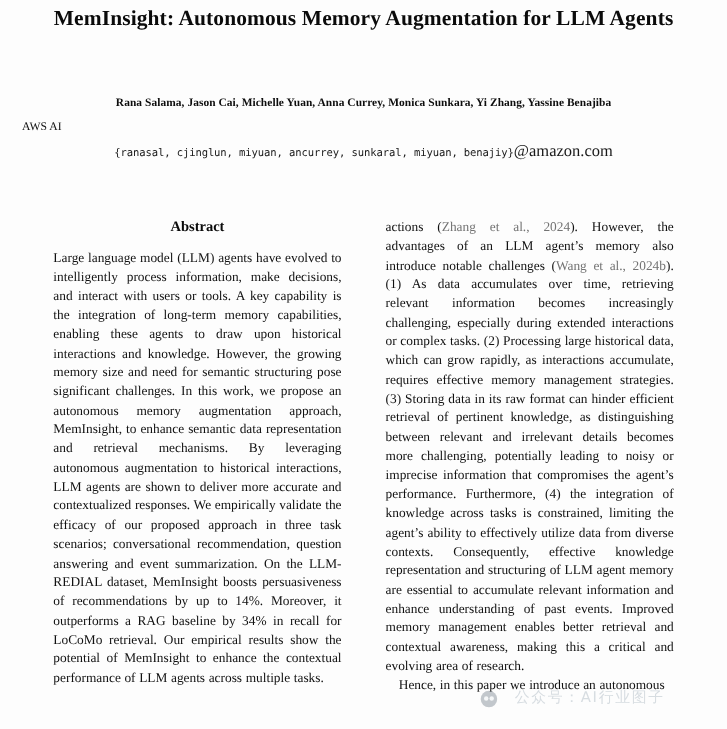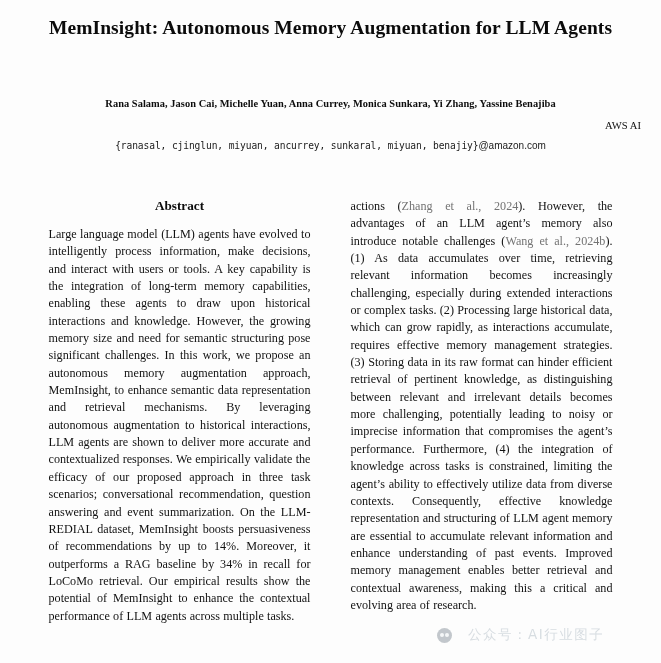--- a/index.html
+++ b/index.html
@@ -26,56 +26,56 @@
   }
 
   
   .title {
     text-align: center;
     font-size: 19.5px;
     font-weight: bold;
     letter-spacing: 0.1px;
     line-height: 1.25;
     margin: 0;
-    padding: 16px 22px 0 22px;
+    padding: 6px 22px 0 22px;
     color: #0b0b0b;
     font-family: "Liberation Serif", "DejaVu Serif", serif;
   }
 
   .authors {
     text-align: center;
     font-size: 10.4px;
     font-weight: bold;
     margin: 0;
     padding: 57px 20px 0 20px;
     line-height: 1.4;
     color: #0d0d0d;
     letter-spacing: 0.05px;
   }
 
   .affiliation {
-    text-align: right;
+    text-align: left;
     font-size: 10.6px;
     margin: 0;
     padding: 8px 20px 0 20px;
     color: #101010;
   }
 
   .emails {
     text-align: center;
     font-size: 9.6px;
     margin: 0;
     padding: 9px 20px 0 20px;
     font-family: "DejaVu Sans Mono", "Liberation Mono", monospace;
     color: #1a1a1a;
     letter-spacing: -0.1px;
   }
   .emails .domain {
-    font-family: Liberation Sans, sans-serif;
-    font-size: 10px;
+    font-family: Liberation Serif, serif;
+    font-size: 15px;
     letter-spacing: 0;
   }
 
   
   #columns {
     position: absolute;
     top: 198px;
     left: 0;
     right: 0;
     display: flex;
@@ -176,20 +176,21 @@
 
   <div id="columns">
 
     <div class="column">
       <h2 class="section-heading">Abstract</h2>
       <p class="body-text">Large language model (LLM) agents have evolved to intelligently process information, make decisions, and interact with users or tools. A key capability is the integration of long-term memory capabilities, enabling these agents to draw upon historical interactions and knowledge. However, the growing memory size and need for semantic structuring pose significant challenges. In this work, we propose an autonomous memory augmentation approach, MemInsight, to enhance semantic data representation and retrieval mechanisms. By leveraging autonomous augmentation to historical interactions, LLM agents are shown to deliver more accurate and contextualized responses. We empirically validate the efficacy of our proposed approach in three task scenarios; conversational recommendation, question answering and event summarization. On the LLM-REDIAL dataset, MemInsight boosts persuasiveness of recommendations by up to 14%. Moreover, it outperforms a RAG baseline by 34% in recall for LoCoMo retrieval. Our empirical results show the potential of MemInsight to enhance the contextual performance of LLM agents across multiple tasks.</p>
     </div>
 
     <div class="column">
       <p class="body-text"><span>actions (</span><span class="cite">Zhang et al., 2024</span><span>). However, the advantages of an LLM agent’s memory also introduce notable challenges (</span><span class="cite">Wang et al., 2024b</span><span>). (1) As data accumulates over time, retrieving relevant information becomes increasingly challenging, especially during extended interactions or complex tasks. (2) Processing large historical data, which can grow rapidly, as interactions accumulate, requires effective memory management strategies. (3) Storing data in its raw format can hinder efficient retrieval of pertinent knowledge, as distinguishing between relevant and irrelevant details becomes more challenging, potentially leading to noisy or imprecise information that compromises the agent’s performance. Furthermore, (4) the integration of knowledge across tasks is constrained, limiting the agent’s ability to effectively utilize data from diverse contexts. Consequently, effective knowledge representation and structuring of LLM agent memory are essential to accumulate relevant information and enhance understanding of past events. Improved memory management enables better retrieval and contextual awareness, making this a critical and evolving area of research.</span></p>
+      <p class="body-text">Hence, in this paper we introduce an autonomous</p>
     </div>
 
   </div>
 
   <div id="watermark">
     <span class="wm-logo"></span>
     <span class="wm-text">公众号：AI行业图子</span>
   </div>
 
 </div>

